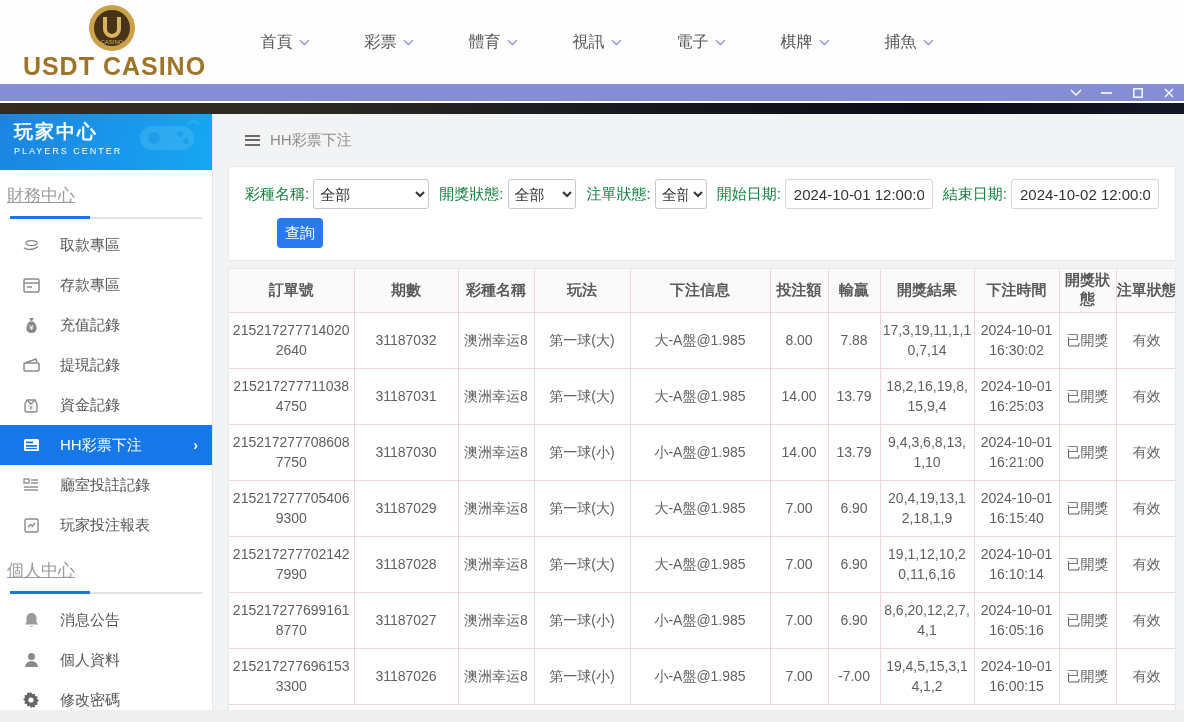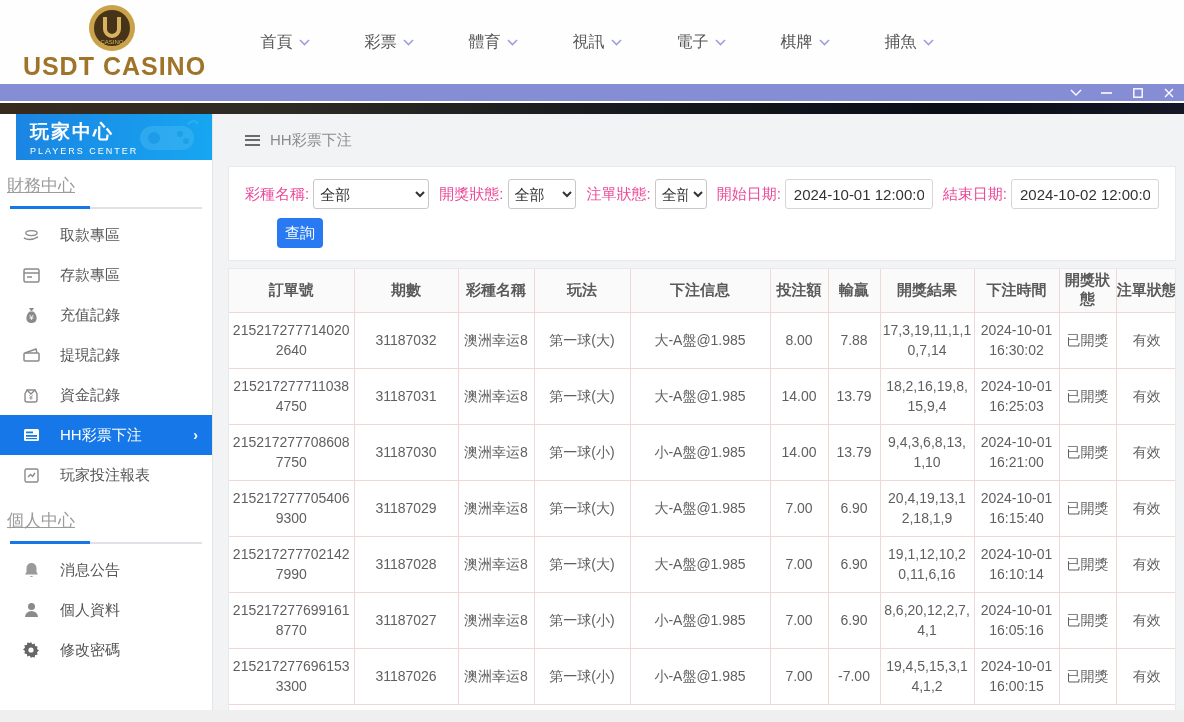--- a/index.html
+++ b/index.html
@@ -22,22 +22,22 @@
   .win-btn { width:31px; height:19px; display:flex; align-items:center; justify-content:center; cursor:pointer; }
 
   
   .darkstrip { height:11px;
     background:linear-gradient(90deg,#372a1e 0%,#2e2c24 22%,#15181e 55%,#0a0d16 80%,#141725 100%); }
 
   
   .workspace { display:flex; height:606px; }
 
   .sidebar { width:213px; background:#ffffff; flex:0 0 213px; border-right:1px solid #e4e4e4; }
-  .sb-header { height:46px; background:linear-gradient(100deg,#1b84e2,#16a7f2);
-    color:#fff; padding:5px 0 0 14px; position:relative; overflow:hidden;margin-left:16px; }
+  .sb-header { height:56px; background:linear-gradient(100deg,#1b84e2,#16a7f2);
+    color:#fff; padding:5px 0 0 14px; position:relative; overflow:hidden; }
   .sb-title { font-size:19px; font-weight:bold; letter-spacing:2px; }
   .sb-sub { font-size:9px; letter-spacing:2px; margin-top:1px; }
   .sb-art { position:absolute; right:10px; top:4px; opacity:.35; }
   .sb-section-header { font-size:17px; color:#9b9b9b; padding:14px 0 10px 7px;text-decoration:underline; }
   .sb-underline { height:2px; margin:0 10px 6px 10px; background:#dfe3e8; position:relative; }
   .sb-underline::before { content:""; position:absolute; left:0; top:-1px; height:3px; width:80px; background:#1678e8; }
   .menu-item { height:40px; display:flex; align-items:center; padding-left:22px; cursor:pointer; color:#555; }
   .menu-item .mi-icon { width:18px; height:18px; margin-right:20px; display:flex; align-items:center; justify-content:center; }
   .menu-item .mi-label { font-size:15px; }
   .menu-item.active { background:#1678e8; color:#fff; position:relative; }
@@ -46,21 +46,21 @@
 
   .content { flex:1; background:#f2f3f5; padding:0 8px 0 15px; overflow:hidden; }
   .breadcrumb { height:52px; display:flex; align-items:center; padding-left:17px; }
   .hamburger { display:flex; flex-direction:column; justify-content:space-between; width:15px; height:11px; margin-right:10px; cursor:pointer; }
   .hamburger span { height:2px; background:#6b6b6b; }
   .breadcrumb-title { font-size:15px; color:#8c8c8c; }
 
   
   .filter-card { background:#fff; border:1px solid #e9e9e9; padding:12px 16px; }
   .filter-row { display:flex; align-items:center; flex-wrap:nowrap; }
-  .f-label { font-size:15px; color:#ec4899; margin:0 4px 0 10px; white-space:nowrap; }
+  .f-label { font-size:15px; color:#15803d; margin:0 4px 0 10px; white-space:nowrap; }
   .f-label:first-child { margin-left:0; }
   select { height:30px; border:1px solid #c8c8c8; border-radius:3px; background:#fff;
     font-size:15px; color:#333; font-family:inherit; padding:0 2px; }
   .sel-lottery { width:118px; } .sel-draw { width:70px; } .sel-order { width:52px; }
   .date-input { height:30px; width:148px; border:1px solid #d6d6d6; border-radius:3px;
     font-size:15px; color:#333; font-family:inherit; padding:0 8px; }
   .btn-row { margin-top:9px;margin-left:32px; }
   .search-btn { background:#2979f2; color:#fff; border:none; border-radius:4px;
     width:46px; height:30px; font-size:15px; font-family:inherit; cursor:pointer; }
 
@@ -249,20 +249,32 @@
               <rect x="3" y="3.5" width="7" height="1.8" fill="#1678e8"></rect>
               <rect x="3" y="7" width="11" height="1.8" fill="#1678e8"></rect>
               <rect x="3" y="10" width="11" height="1.2" fill="#1678e8"></rect>
             </svg>
           </span>
           <span class="mi-label">HH彩票下注</span>
           <span class="mi-arrow">›</span>
         </div>
         <div class="menu-item">
           <span class="mi-icon">
+            <svg width="16" height="14" viewBox="0 0 16 14">
+              <rect x="1" y="1" width="5" height="4" fill="none" stroke="#8a8a8a" stroke-width="1.3"></rect>
+              <line x1="8" y1="2" x2="15" y2="2" stroke="#8a8a8a" stroke-width="1.4"></line>
+              <line x1="8" y1="5" x2="15" y2="5" stroke="#8a8a8a" stroke-width="1.4"></line>
+              <line x1="1" y1="9" x2="15" y2="9" stroke="#8a8a8a" stroke-width="1.4"></line>
+              <line x1="1" y1="12" x2="15" y2="12" stroke="#8a8a8a" stroke-width="1.4"></line>
+            </svg>
+          </span>
+          <span class="mi-label">廳室投註記錄</span>
+        </div>
+        <div class="menu-item">
+          <span class="mi-icon">
             <svg width="15" height="15" viewBox="0 0 15 15">
               <rect x="1" y="1" width="13" height="13" rx="1.5" fill="none" stroke="#8a8a8a" stroke-width="1.4"></rect>
               <polyline points="4,9 6.5,6.5 8.5,8.5 11,5" fill="none" stroke="#8a8a8a" stroke-width="1.4"></polyline>
             </svg>
           </span>
           <span class="mi-label">玩家投注報表</span>
         </div>
         <div class="sb-section-header">個人中心</div>
         <div class="sb-underline"></div>
         <div class="menu-item">

